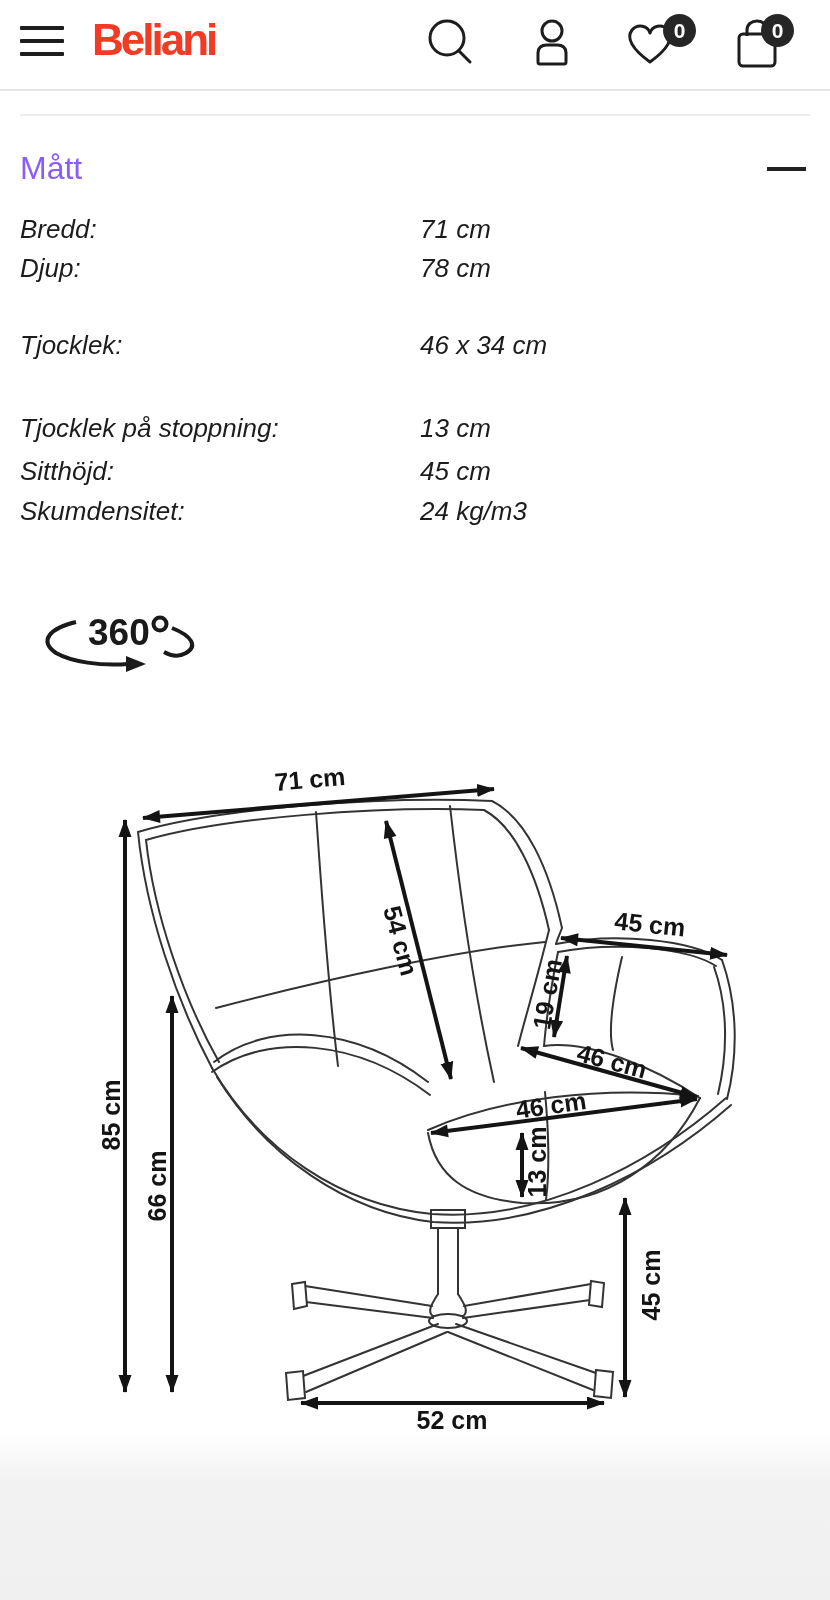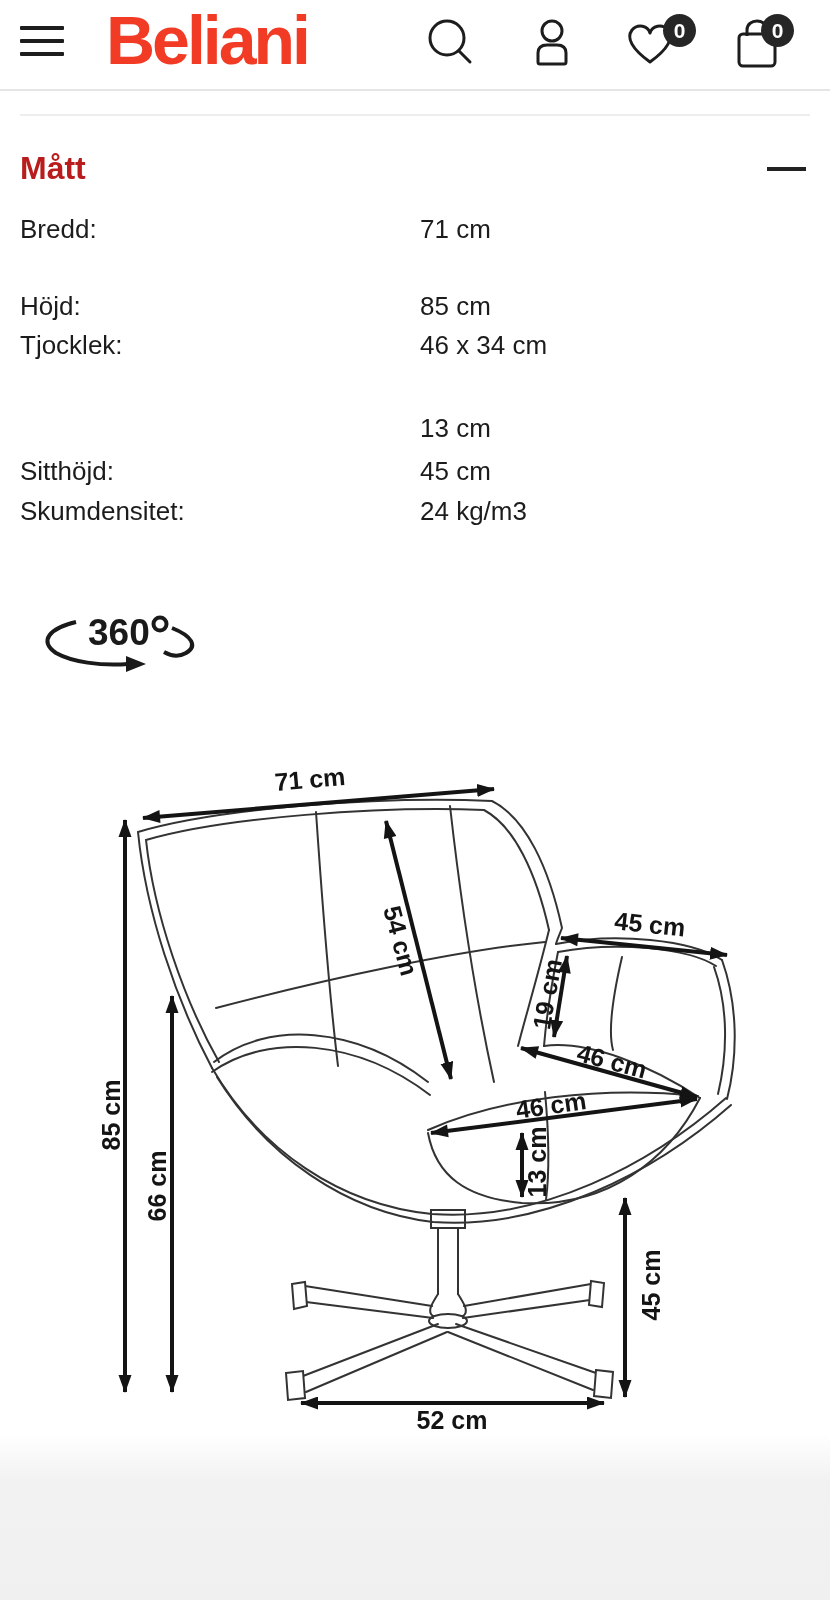--- a/index.html
+++ b/index.html
@@ -3,31 +3,31 @@
 <meta charset="utf-8">
 <style>
   html,body{margin:0;padding:0;background:#fff;}
   .page{position:relative;width:830px;height:1600px;background:#fff;overflow:hidden;
         font-family:"Liberation Sans",sans-serif;color:#1b1b1b;}
   
   .header{position:absolute;left:0;top:0;width:830px;height:89px;background:#fff;}
   .header-border{position:absolute;left:0;top:89px;width:830px;height:2px;background:#e5e5e6;}
   .burger{position:absolute;left:20px;top:26px;width:44px;height:33px;cursor:pointer;}
   .burger i{position:absolute;left:0;width:44px;height:4px;background:#1d1d1d;border-radius:1px;}
-  .logo{position:absolute;left:92px;top:4px;font-size:68px;font-weight:bold;letter-spacing:-3px;
-        color:#f23b25;line-height:72px;margin-left:14px;}
+  .logo{position:absolute;left:92px;top:4px;font-size:44px;font-weight:bold;letter-spacing:-3px;
+        color:#f23b25;line-height:72px;}
   .hicon{position:absolute;top:14px;width:60px;height:60px;}
   .badge{position:absolute;width:33px;height:33px;border-radius:50%;background:#262626;color:#fff;
          font-size:21px;font-weight:bold;text-align:center;line-height:33px;}
   
   .sec-divider{position:absolute;left:20px;top:114px;width:790px;height:2px;background:#ededee;}
-  .sec-title{position:absolute;left:20px;top:150px;font-size:32px;font-weight:700;color:#b91c1c;}
+  .sec-title{position:absolute;left:20px;top:150px;font-size:32px;font-weight:400;color:#8b5cf6;}
   .collapse-btn{position:absolute;left:767px;top:167px;width:39px;height:4px;background:#222;
                 border:none;padding:0;cursor:pointer;}
-  .row{position:absolute;left:20px;width:790px;font-size:26px;font-weight:500;color:#1c1c1c;}
+  .row{position:absolute;left:20px;width:790px;font-size:26px;font-weight:500;color:#1c1c1c;font-style:italic;}
   .row .val{position:absolute;left:400px;top:0;font-weight:400;}
   
   svg text{font-family:"Liberation Sans",sans-serif;}
   .dimtxt{font-size:25px;font-weight:bold;fill:#141414;}
   
   .bottombar{position:absolute;left:0;top:1434px;width:830px;height:166px;
              background:linear-gradient(180deg,#ffffff 0%,#f2f2f3 28%,#f0f0f1 100%);}
 </style>
 </head>
 <body>
@@ -66,29 +66,30 @@
   <div class="header-border"></div>
 
   <div class="sec-divider"></div>
   <div class="sec-title">Mått</div>
   <button class="collapse-btn" aria-label="collapse"></button>
 
   <div class="row" style="top:214px">
     <span>Bredd:</span>
     <span class="val">71 cm</span>
   </div>
-  <div class="row" style="top:291px">
-    <span>Höjd:</span>
-    <span class="val">85 cm</span>
+  <div class="row" style="top:253px">
+    <span>Djup:</span>
+    <span class="val">78 cm</span>
   </div>
   <div class="row" style="top:330px">
     <span>Tjocklek:</span>
     <span class="val">46 x 34 cm</span>
   </div>
   <div class="row" style="top:413px">
+    <span>Tjocklek på stoppning:</span>
     <span class="val">13 cm</span>
   </div>
   <div class="row" style="top:456px">
     <span>Sitthöjd:</span>
     <span class="val">45 cm</span>
   </div>
   <div class="row" style="top:496px">
     <span>Skumdensitet:</span>
     <span class="val">24 kg/m3</span>
   </div>

